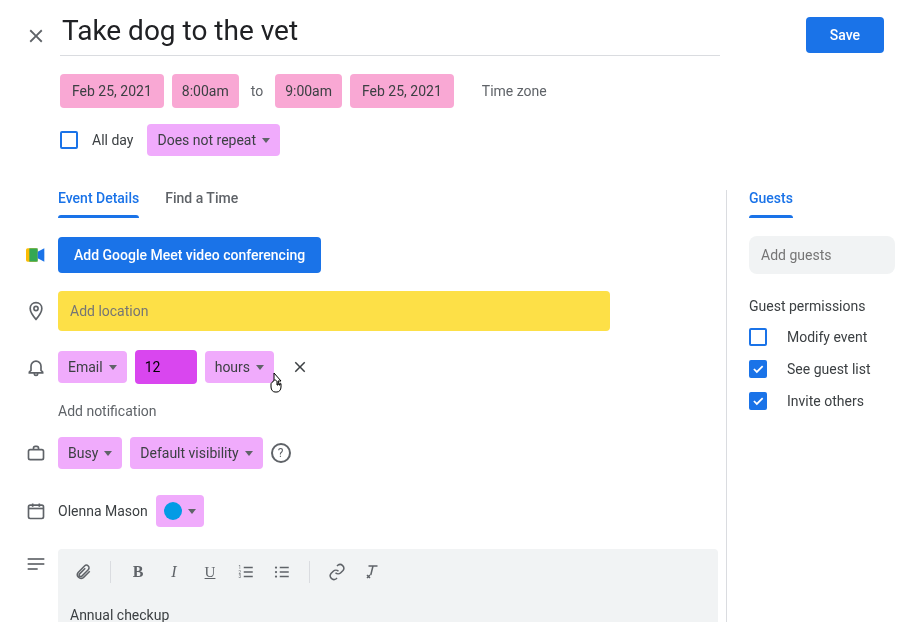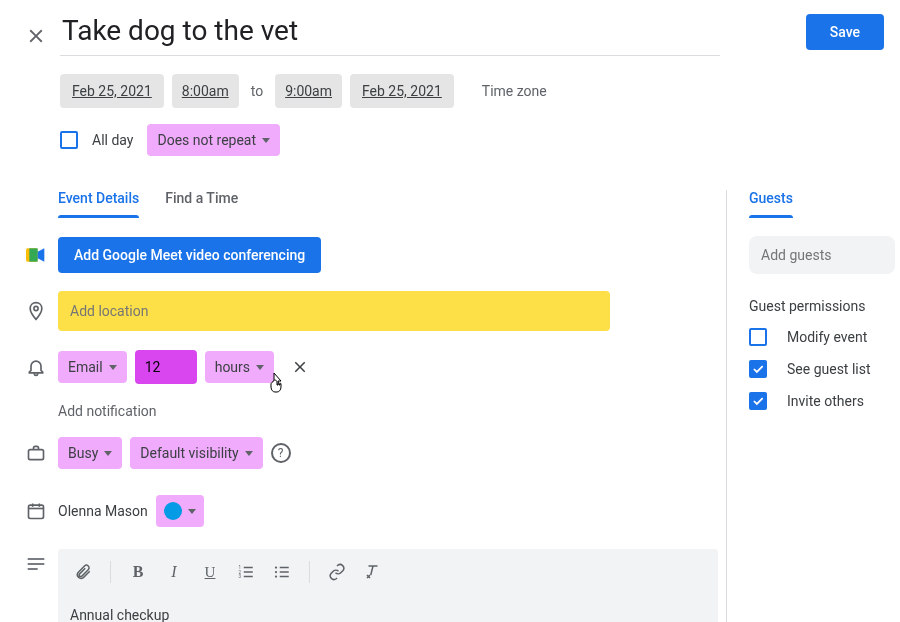--- a/index.html
+++ b/index.html
@@ -1,28 +1,28 @@
 <!DOCTYPE html>
 <html><head>
 <meta charset="utf-8">
 <style>
   * { box-sizing: border-box; margin: 0; padding: 0; font-family: "Google Sans", Roboto, Arial, sans-serif; }
   body { background: #fff; width: 900px; height: 622px; overflow: hidden; color: #3c4043; font-size: 14px; }
   .root { display: flex; flex-direction: column; width: 100%; height: 100%; padding: 8px 0 0 0; }
 
   
-  .header { display: flex; align-items: flex-start; padding: 0 16px; }
+  .header { display: flex; align-items: center; padding: 0 16px; }
   .close-btn { width: 40px; height: 40px; display: flex; align-items: center; justify-content: center; flex-shrink: 0; cursor: pointer; margin-top: 8px; }
   .title-wrap { flex: 1; margin-left: 4px; }
   .title-input { width: 660px; border: none; border-bottom: 1px solid #dadce0; font-size: 28px; color: #202124; padding: 6px 2px 8px 2px; outline: none; background: transparent; }
   .save-btn { background: #1a73e8; color: #ffffff; border: none; border-radius: 4px; height: 36px; padding: 0 24px; font-size: 14px; font-weight: 500; cursor: pointer; margin-top: 6px; }
 
   
   .sub { margin: 18px 0 0 60px; display: flex; align-items: center; gap: 8px; }
-  .chip { background: #e5e5e5; border-radius: 4px; padding: 9px 12px; font-size: 14px; color: #3c4043; cursor: pointer; text-decoration: underline; }
+  .chip { background: #f9a8d4; border-radius: 4px; padding: 9px 12px; font-size: 14px; color: #3c4043; cursor: pointer; }
   .chip.small { padding: 9px 10px; }
   .to-lbl { color: #5f6368; padding: 0 4px; }
   .tz { color: #5f6368; margin-left: 20px; }
 
   .row-allday { margin: 16px 0 0 60px; display: flex; align-items: center; gap: 14px; }
   .checkbox { width: 18px; height: 18px; border: 2px solid #1a73e8; border-radius: 2px; display: inline-block; cursor: pointer; }
   .checkbox.filled { background: #1a73e8; border-color: #1a73e8; display:flex; align-items:center; justify-content:center; }
   .dropchip { background: #f0abfc; border-radius: 4px; padding: 8px 10px; display: flex; align-items: center; gap: 6px; cursor: pointer; color: #3c4043; }
   .caret { width: 0; height: 0; border-left: 4px solid transparent; border-right: 4px solid transparent; border-top: 5px solid #5f6368; }
 

